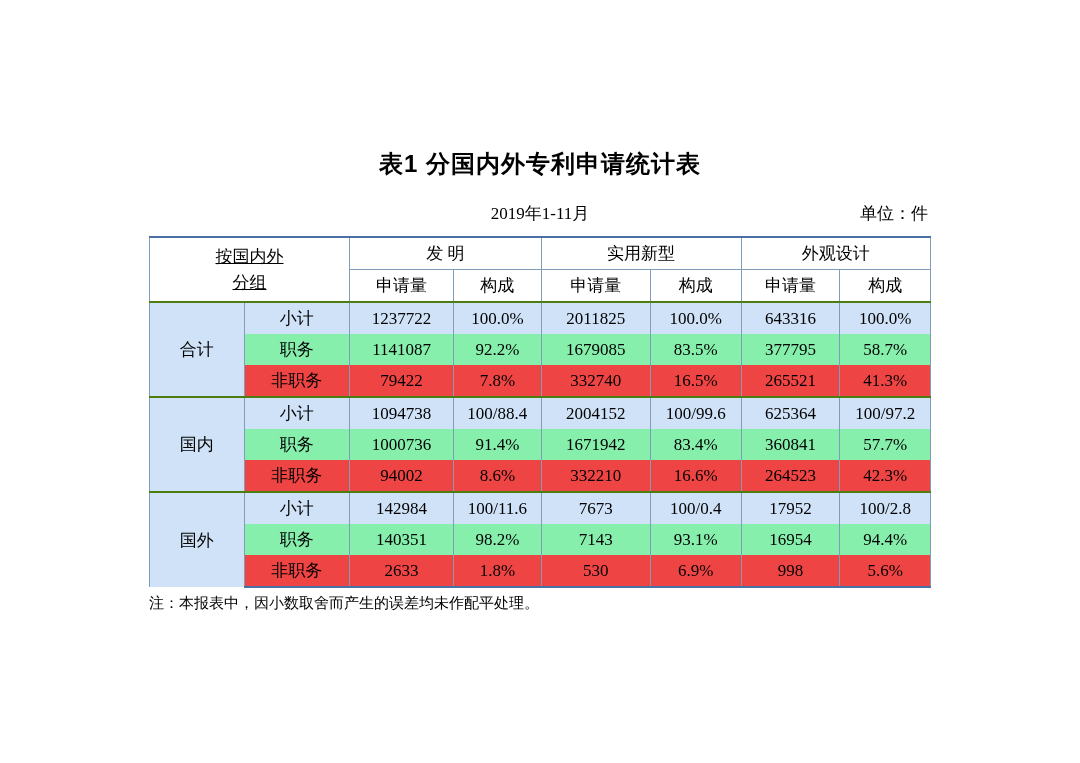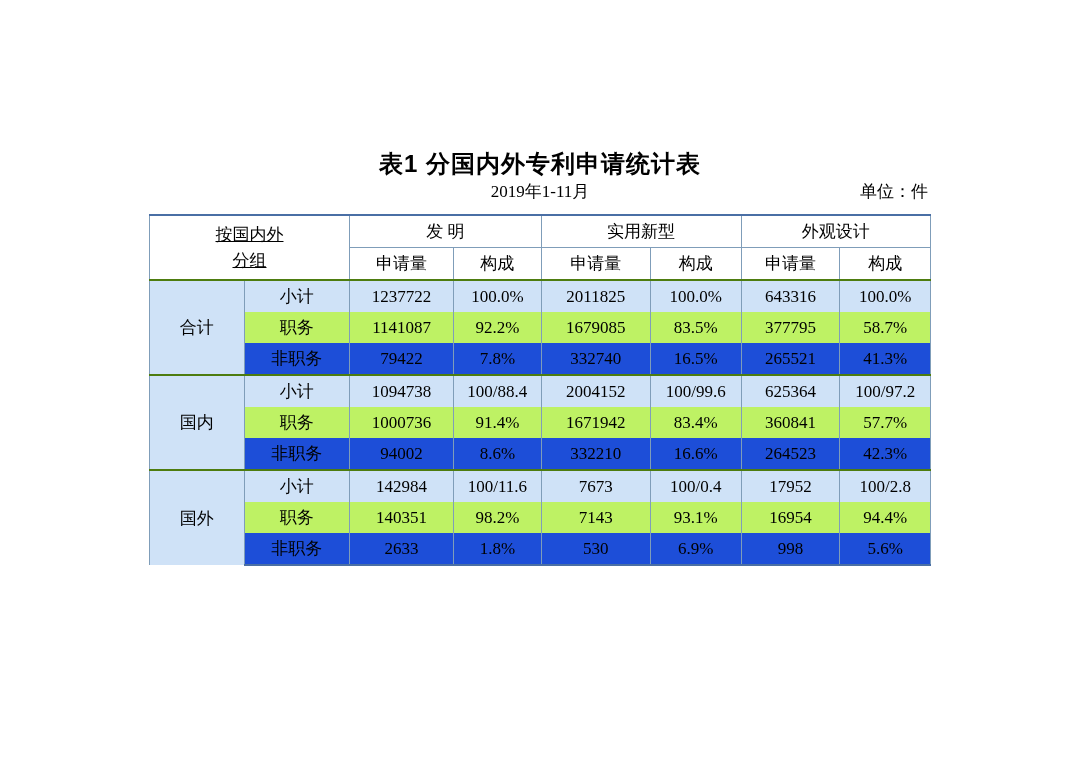--- a/index.html
+++ b/index.html
@@ -23,20 +23,21 @@
   .title {
     text-align: center;
     font-family: "Liberation Sans", "DejaVu Sans", sans-serif;
     font-weight: bold;
     font-size: 24px;
     letter-spacing: 1px;
     margin-top: 148px;
   }
   .subrow {
     position: relative;
+    margin-top: 22px;
     height: 24px;
   }
   .period {
     text-align: center;
     font-size: 17px;
   }
   .unit {
     position: absolute;
     right: 152px;
     top: 0;
@@ -72,24 +73,24 @@
   }
   .hdr-label {
     vertical-align: middle;
     line-height: 1.5;
     text-decoration: underline;
   }
   .subtotal-row td {
     background: #cfe2f7;
   }
   .shade-row td {
-    background: #bef264;
+    background: #86efac;
   }
   .plain-row td {
-    background: #1d4ed8;
+    background: #ef4444;
   }
   .num {
     text-align: right;
     padding-right: 12px;
   }
   .grouplabel {
     vertical-align: middle;
   }
   .note {
     width: 782px;
@@ -222,14 +223,15 @@
         <td class="num">2633</td>
         <td class="num">1.8%</td>
         <td class="num">530</td>
         <td class="num">6.9%</td>
         <td class="num">998</td>
         <td class="num">5.6%</td>
       </tr>
     </tbody>
   </table>
 
+  <div class="note">注：本报表中，因小数取舍而产生的误差均未作配平处理。</div>
 
 </div>
 
 </body></html>

